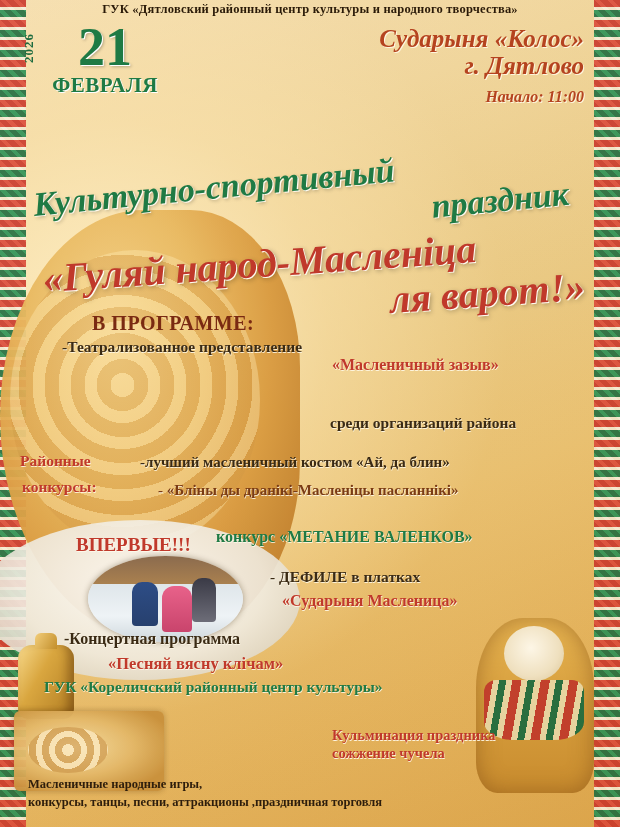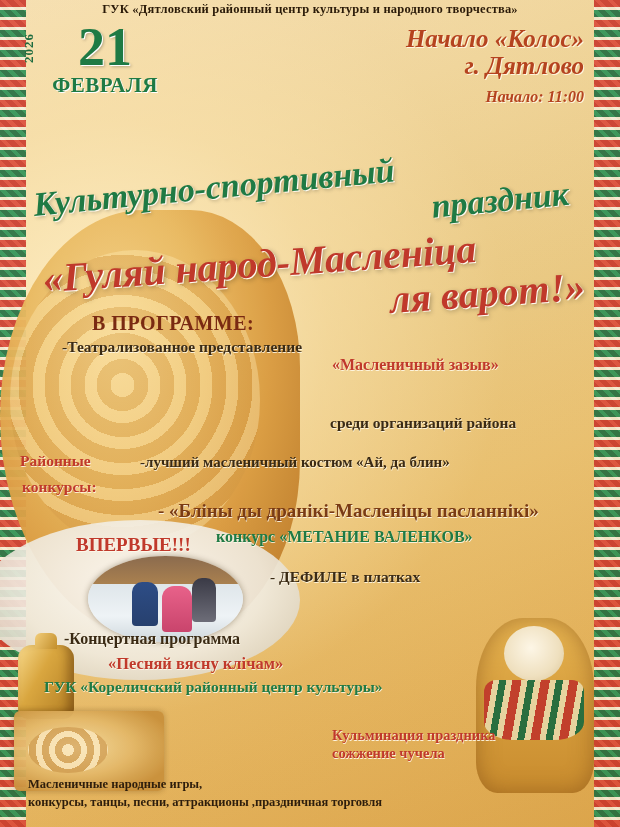--- a/index.html
+++ b/index.html
@@ -311,21 +311,21 @@
   .l-green { color: #1f7a44; }
   .l-brown { color: #7a3b14; }
 
   .p1 { left: 62px; top: 338px; font-size: 15.5px; }
   .p2 { left: 332px; top: 356px; font-size: 16px; }
   .p3 { left: 22px; top: 398px; font-size: 15.5px; }
   .p4 { left: 330px; top: 414px; font-size: 15.5px; }
   .p5 { left: 20px; top: 452px; font-size: 15.5px; }
   .p6 { left: 22px; top: 478px; font-size: 15.5px; }
   .p7 { left: 140px; top: 454px; font-size: 15px; }
-  .p8 { left: 158px; top: 500px; font-size: 19px; }
+  .p8 { left: 158px; top: 482px; font-size: 15px; }
   .p9 { left: 216px; top: 528px; font-size: 16px; }
   .p10 { left: 76px; top: 534px; font-size: 19px; }
   .p11 { left: 270px; top: 568px; font-size: 15.5px; }
   .p12 { left: 282px; top: 592px; font-size: 16px; }
   .p13 { left: 64px; top: 630px; font-size: 16px; }
   .p14 { left: 108px; top: 654px; font-size: 16.5px; }
   .p15 { left: 44px; top: 678px; font-size: 15.5px; }
 
   .culmination {
     position: absolute;
@@ -377,21 +377,21 @@
 
   <div class="top-bar">ГУК «Дятловский районный центр культуры и народного творчества»</div>
 
   <div class="date-block">
     <div class="year">2026</div>
     <div class="day">21</div>
     <div class="month">ФЕВРАЛЯ</div>
   </div>
 
   <div class="venue">
-    <div class="v1">Начало «Колос»</div>
+    <div class="v1">Сударыня «Колос»</div>
     <div class="v2">г. Дятлово</div>
     <div class="v3">Начало: 11:00</div>
   </div>
 
   <div class="title-1">
     <span>Культурно-спортивный</span>
     <span class="ln2">праздник</span>
   </div>
 
   <div class="title-2">
@@ -404,20 +404,21 @@
   <div class="line l-dark p1">-Театрализованное представление</div>
   <div class="line l-red p2">«Масленичный зазыв»</div>
   <div class="line l-dark p4">среди организаций района</div>
   <div class="line l-red p5">Районные</div>
   <div class="line l-red p6">конкурсы:</div>
   <div class="line l-dark p7">-лучший масленичный костюм «Ай, да блин»</div>
   <div class="line l-brown p8">- «Бліны ды дранікі-Масленіцы пасланнікі»</div>
   <div class="line l-green p9">конкурс «МЕТАНИЕ ВАЛЕНКОВ»</div>
   <div class="line l-red p10">ВПЕРВЫЕ!!!</div>
   <div class="line l-dark p11">- ДЕФИЛЕ в платках</div>
+  <div class="line l-red p12">«Сударыня Масленица»</div>
   <div class="line l-dark p13">-Концертная программа</div>
   <div class="line l-red p14">«Песняй вясну клічам»</div>
   <div class="line l-green p15">ГУК «Кореличский районный центр культуры»</div>
 
   <div class="culmination">
     <div>Кульминация праздника</div>
     <div>сожжение чучела</div>
   </div>
 
   <div class="footer">

